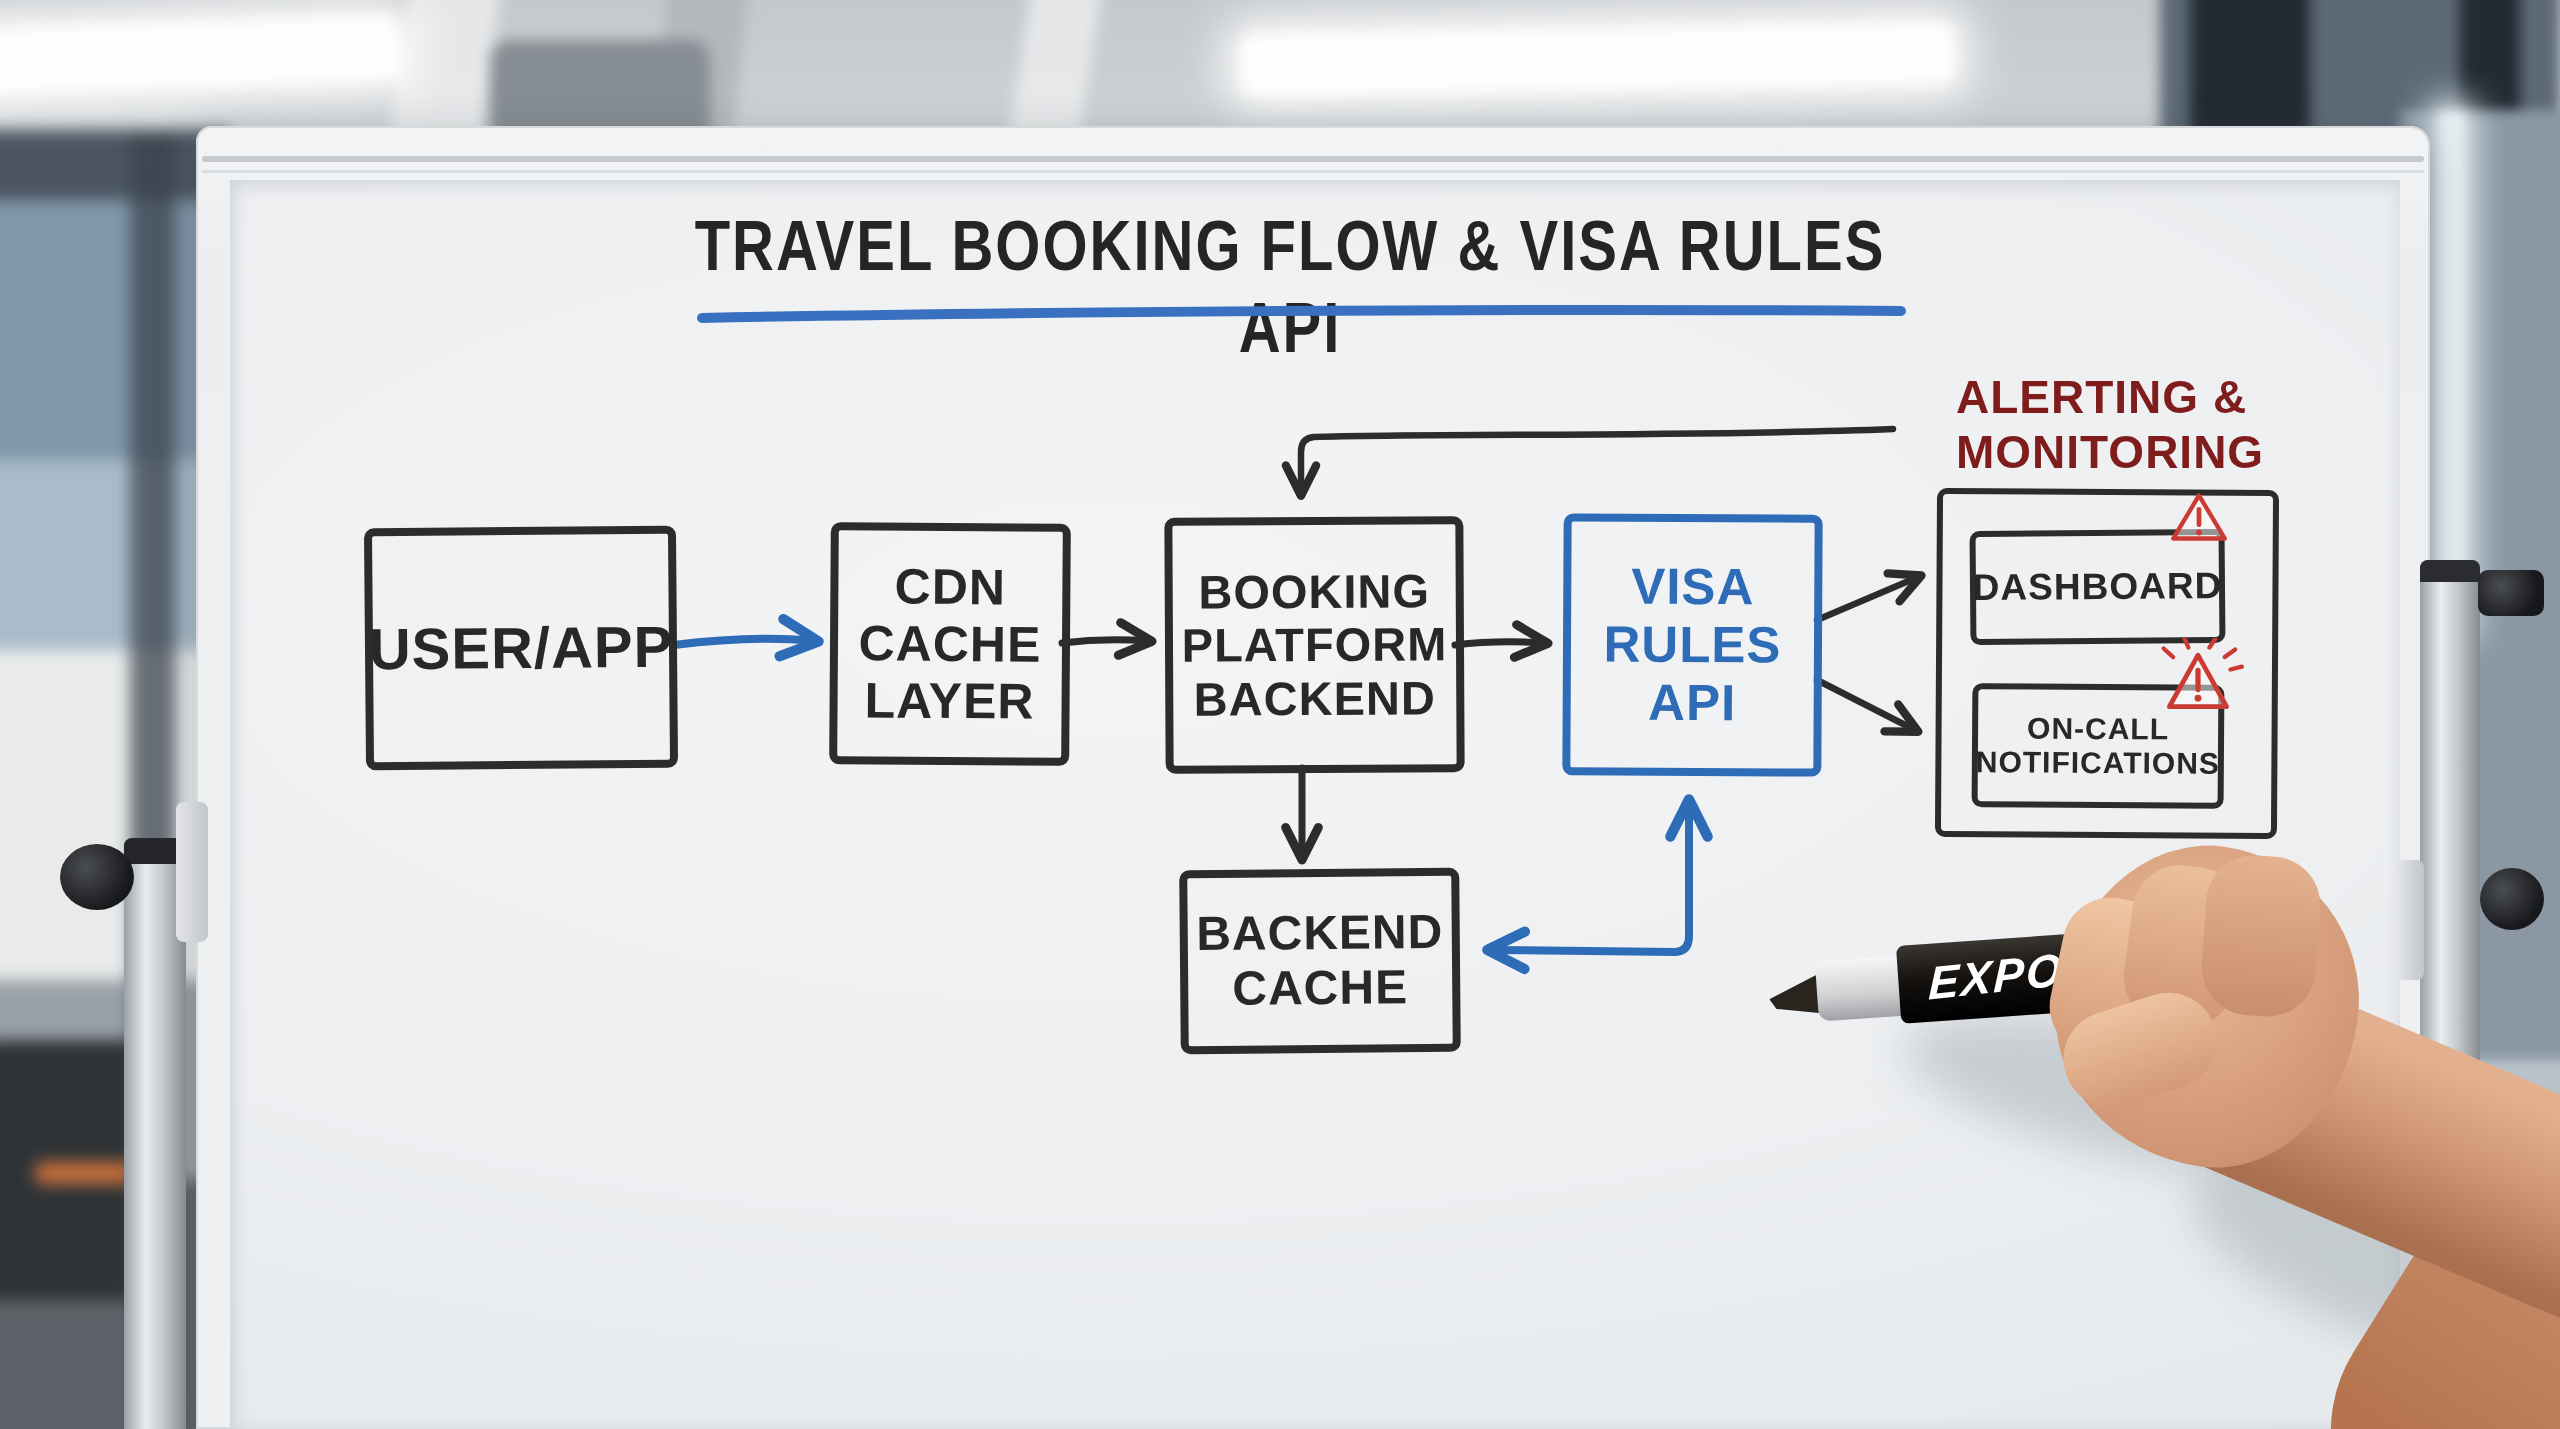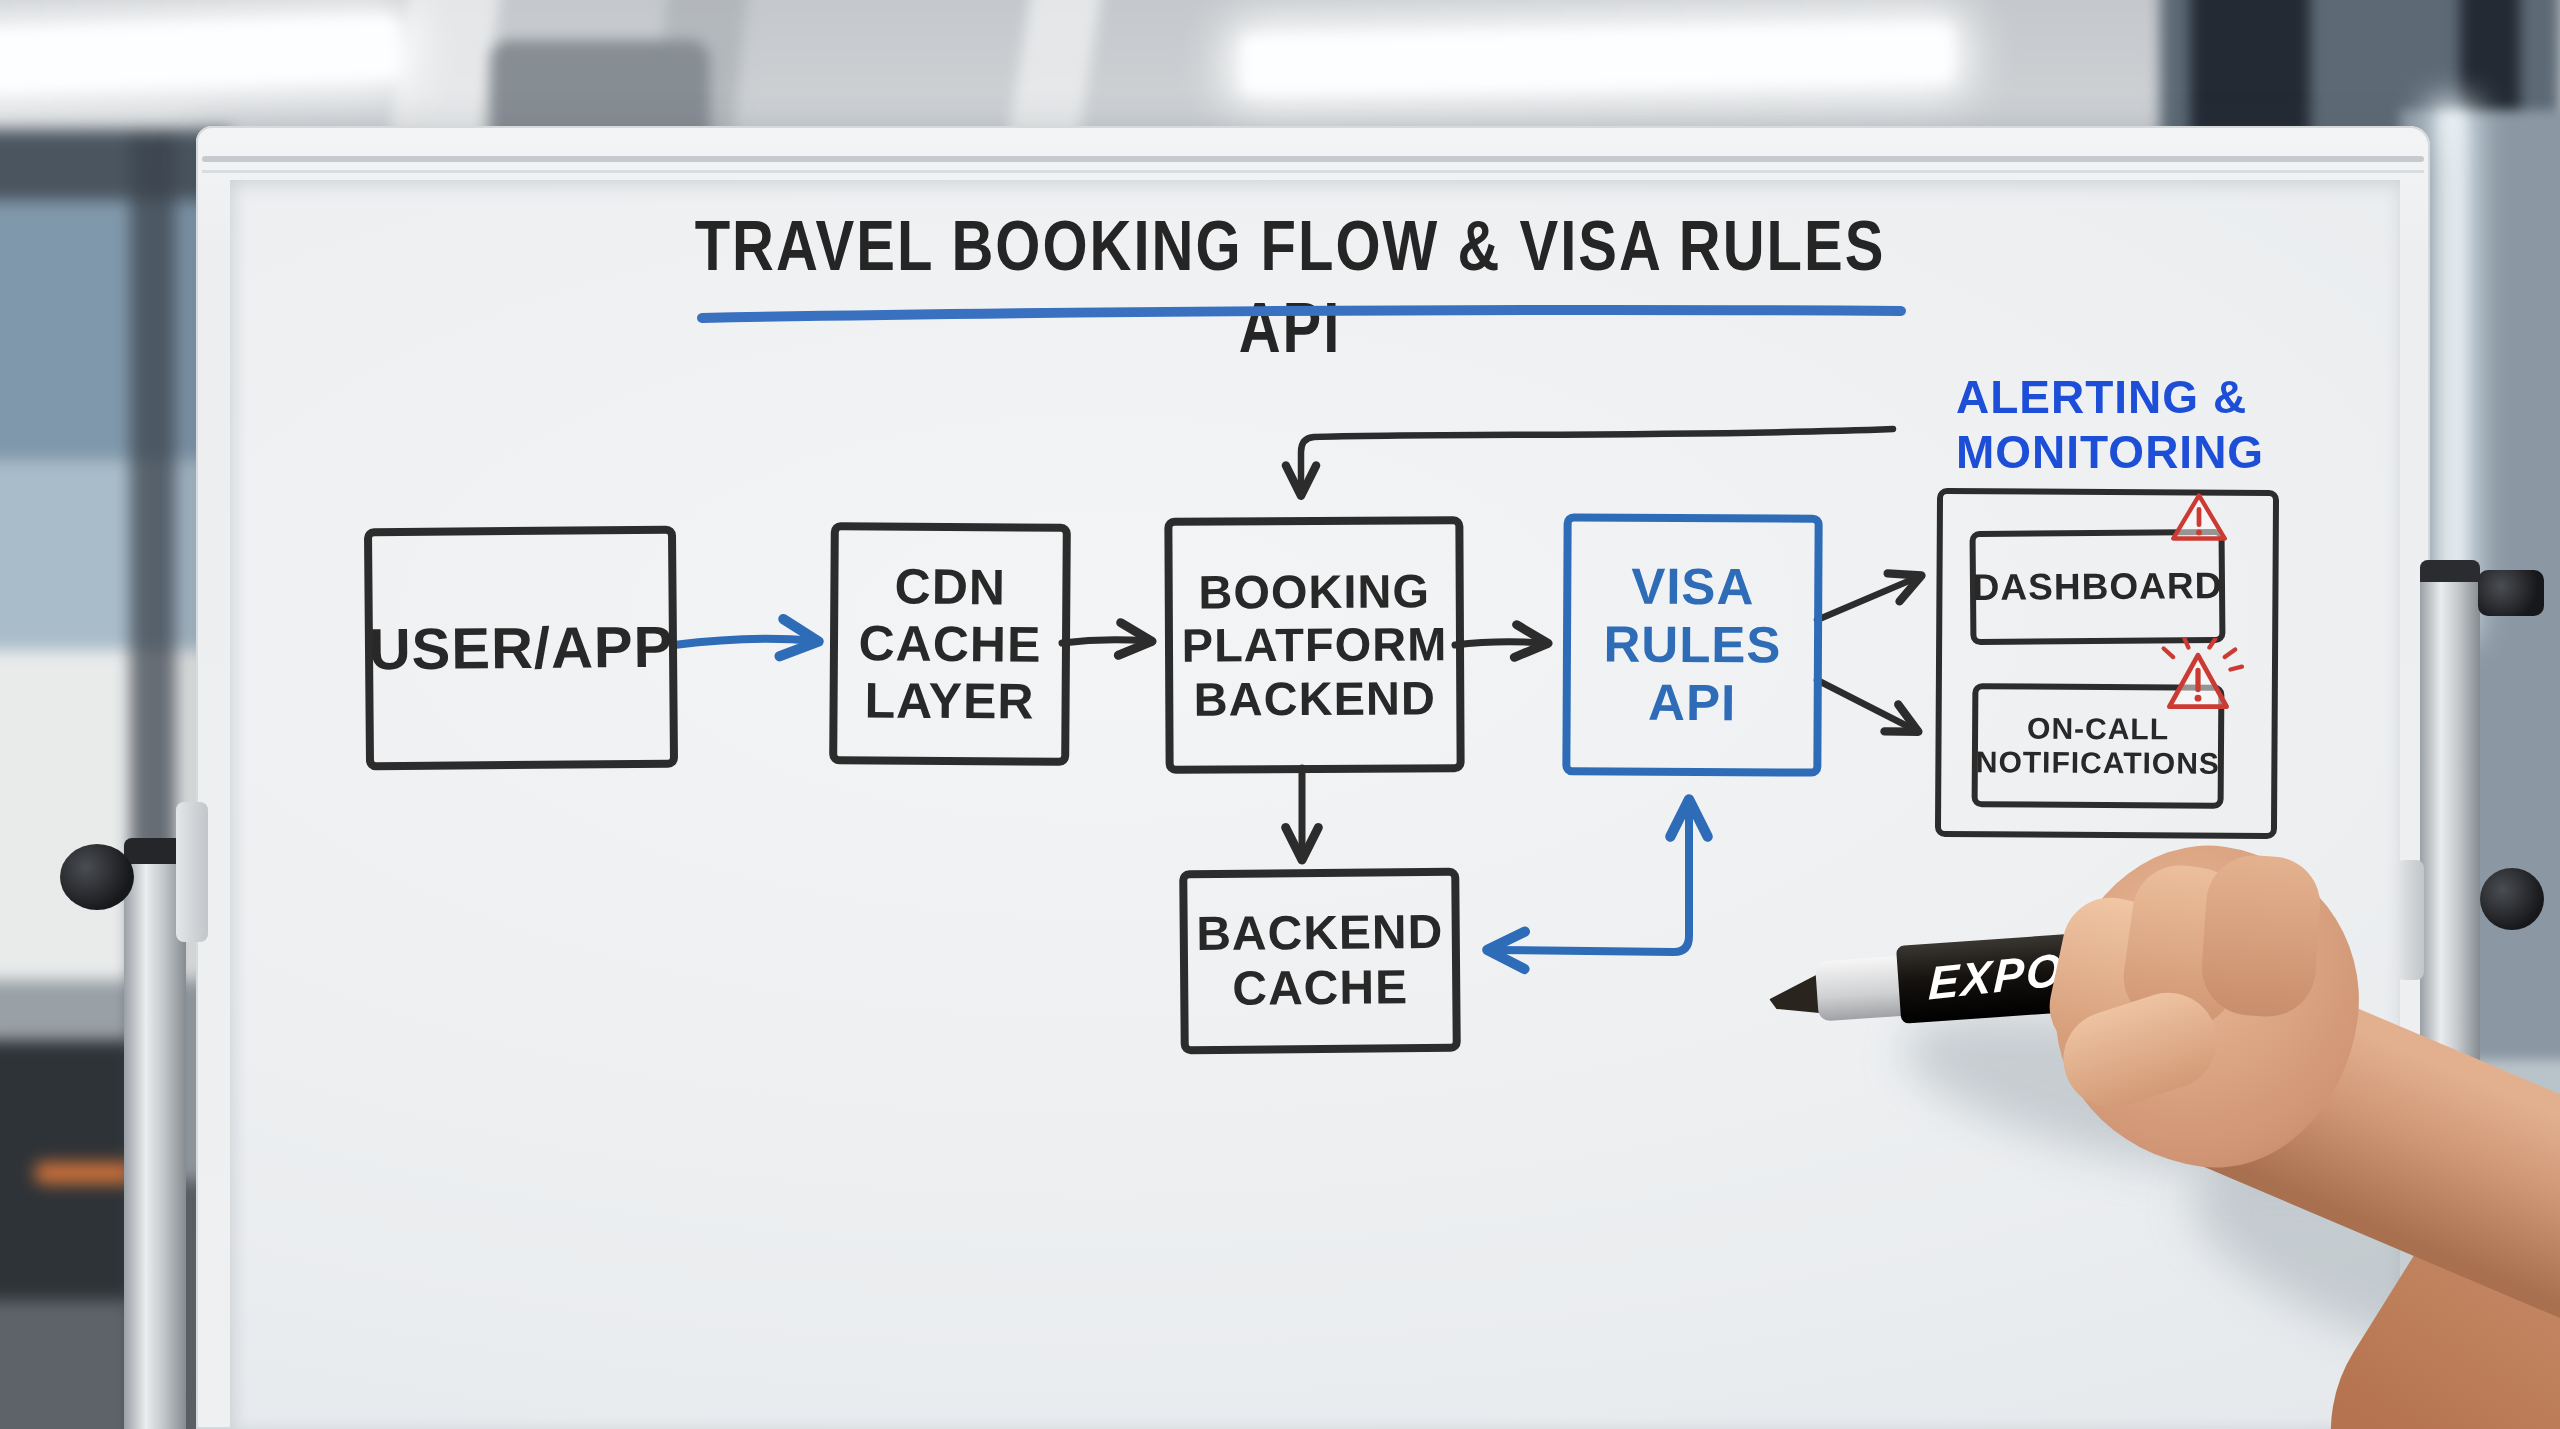--- a/index.html
+++ b/index.html
@@ -80,21 +80,21 @@
            font-size:51px;color:#2e6cb8;}
   .n-monitor-outer{left:1936px;top:489px;width:330px;height:337px;border:6px solid #2c2c2c;transform:rotate(0.35deg);}
   .n-dash {left:1970px;top:530px;width:243px;height:102px;border:6px solid #2c2c2c;transform:rotate(-0.5deg);font-size:37px;}
   .n-oncall{left:1972px;top:684px;width:240px;height:112px;border:6px solid #2c2c2c;transform:rotate(0.4deg);font-size:30px;}
   .n-cache{left:1180px;top:869px;width:264px;height:168px;border:8px solid #2c2c2c;transform:rotate(-0.5deg);font-size:48px;}
 
   .board-title{position:absolute;left:640px;top:204px;width:1300px;z-index:5;text-align:center;
                font-size:58px;font-weight:700;letter-spacing:2px;color:#252525;
                transform:scaleY(1.22);transform-origin:top center;}
   .section-label{position:absolute;left:1956px;top:370px;width:360px;z-index:5;font-size:46px;font-weight:700;
-                 color:#1d4ed8;line-height:1.2;letter-spacing:1px;white-space:pre-line;}
+                 color:#7f1d1d;line-height:1.2;letter-spacing:1px;white-space:pre-line;}
   .warn{position:absolute;z-index:6;}
   .warn-dash{left:2168px;top:488px;width:62px;height:58px;}
   .warn-oncall{left:2152px;top:638px;width:92px;height:84px;}
 
   
   .shadow-blob{position:absolute;z-index:5;border-radius:50%;filter:blur(22px);background:rgba(130,142,152,.35);}
   .sh-hand{left:1900px;top:1030px;width:480px;height:130px;transform:rotate(12deg);}
   .sh-arm{left:2180px;top:1190px;width:430px;height:150px;transform:rotate(20deg);}
 
   .upperarm{position:absolute;left:2380px;top:1110px;width:420px;height:520px;z-index:6;border-radius:150px;

